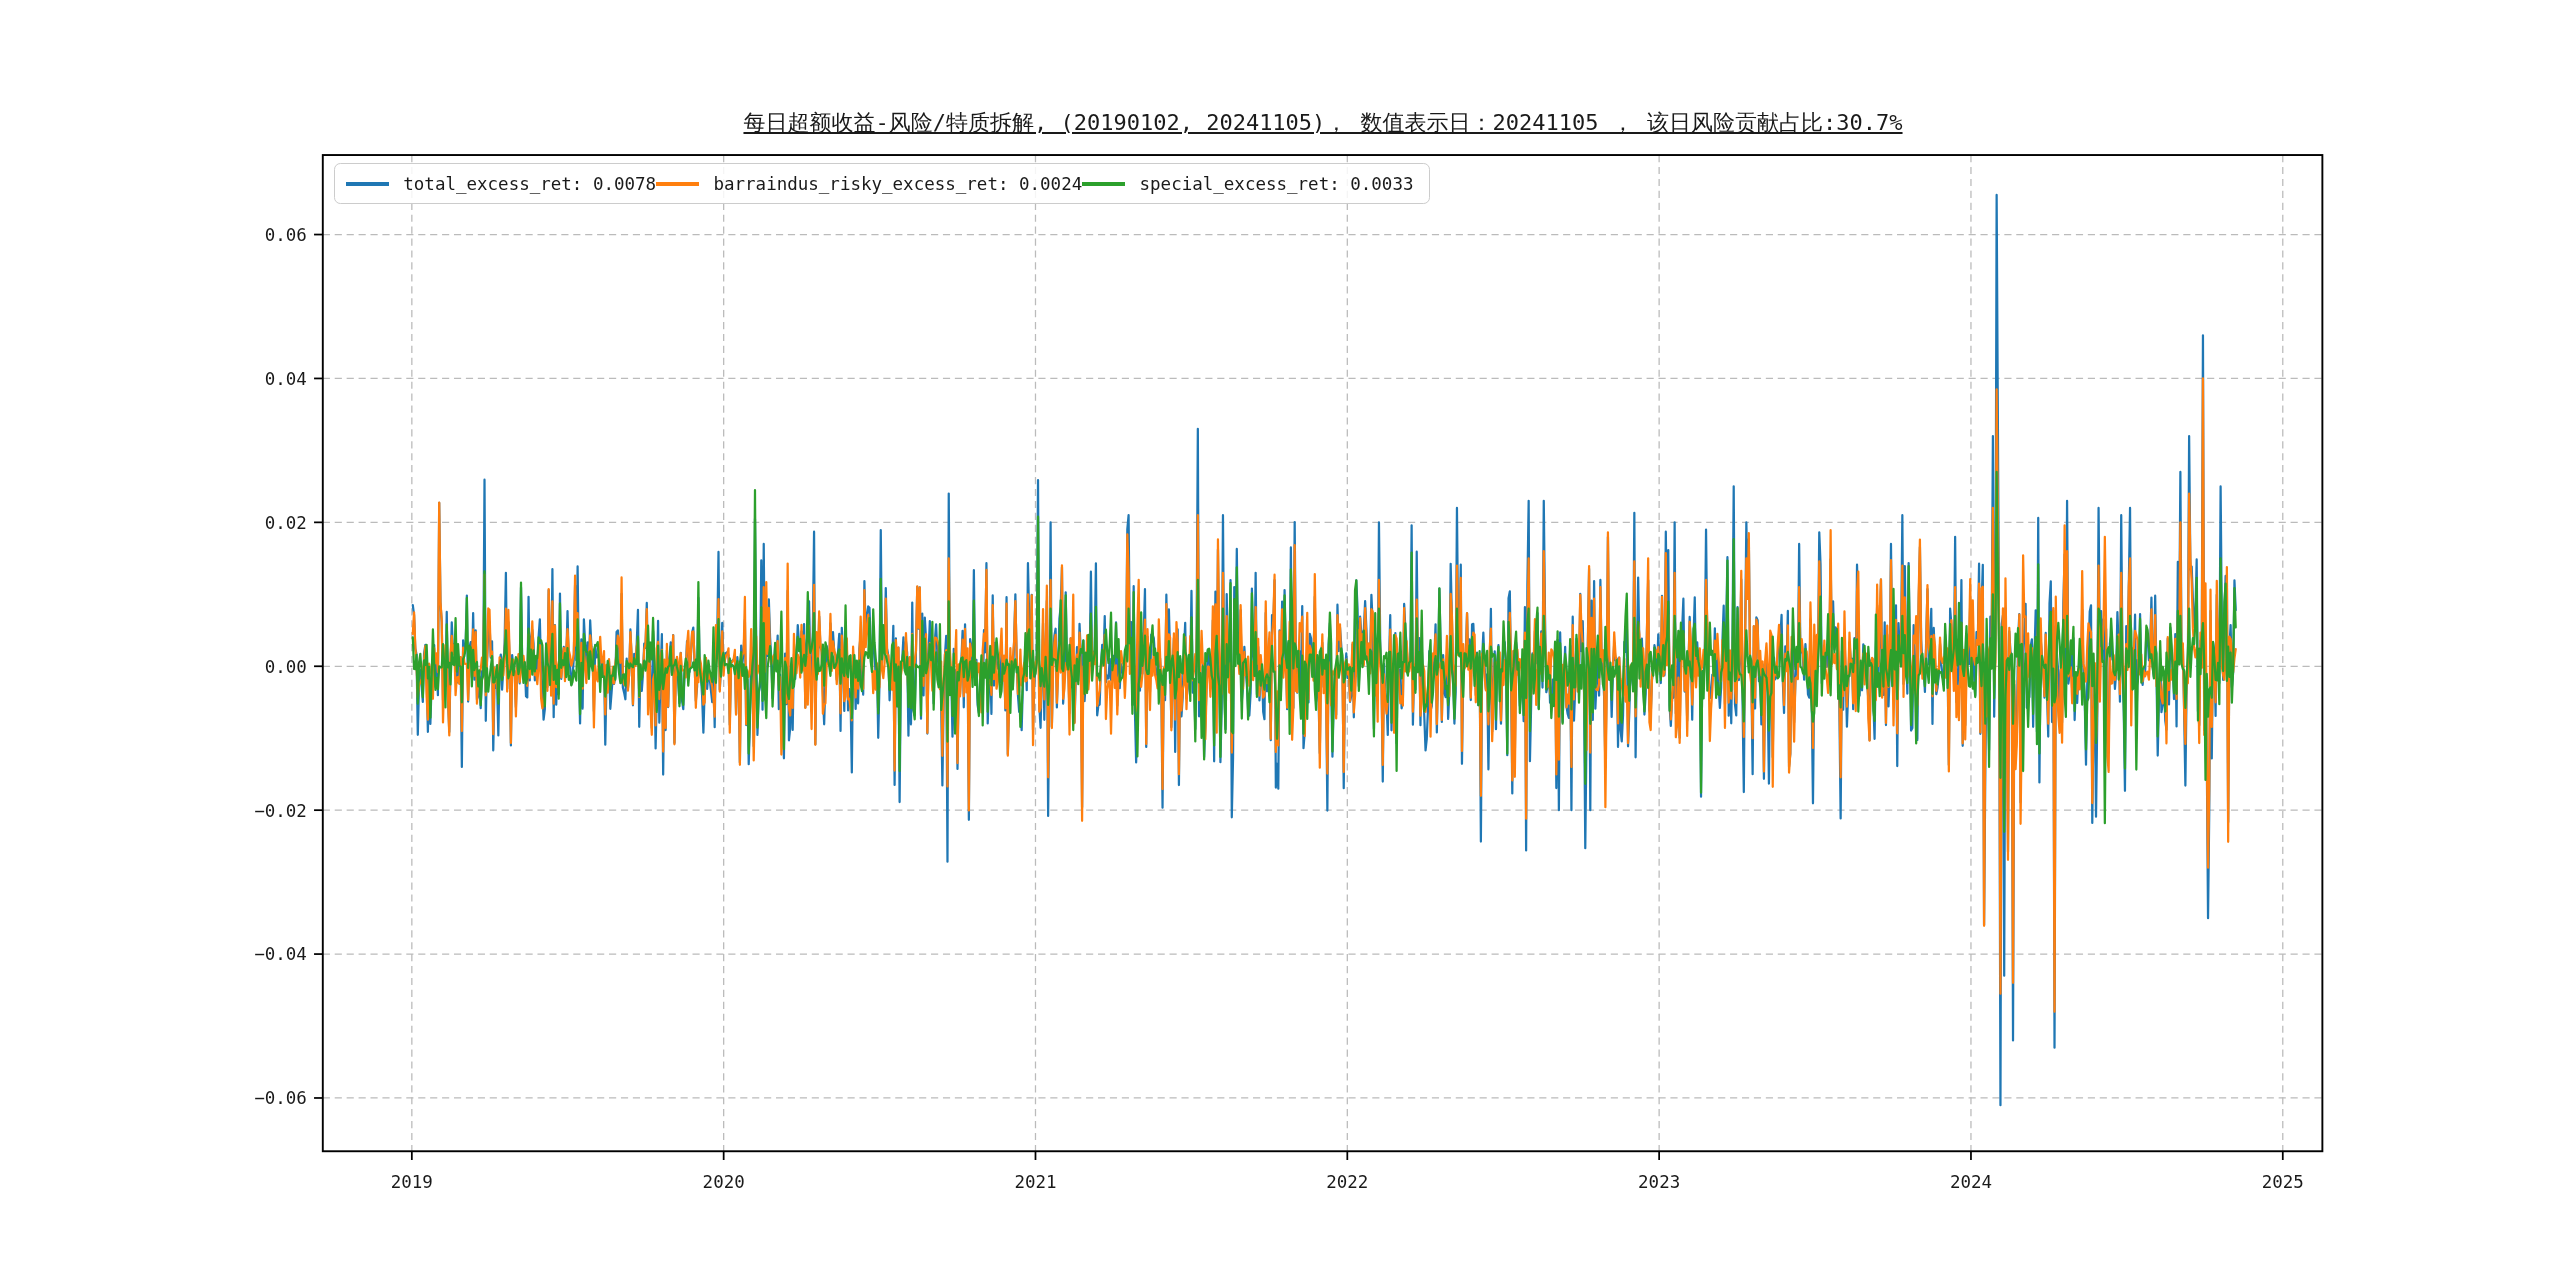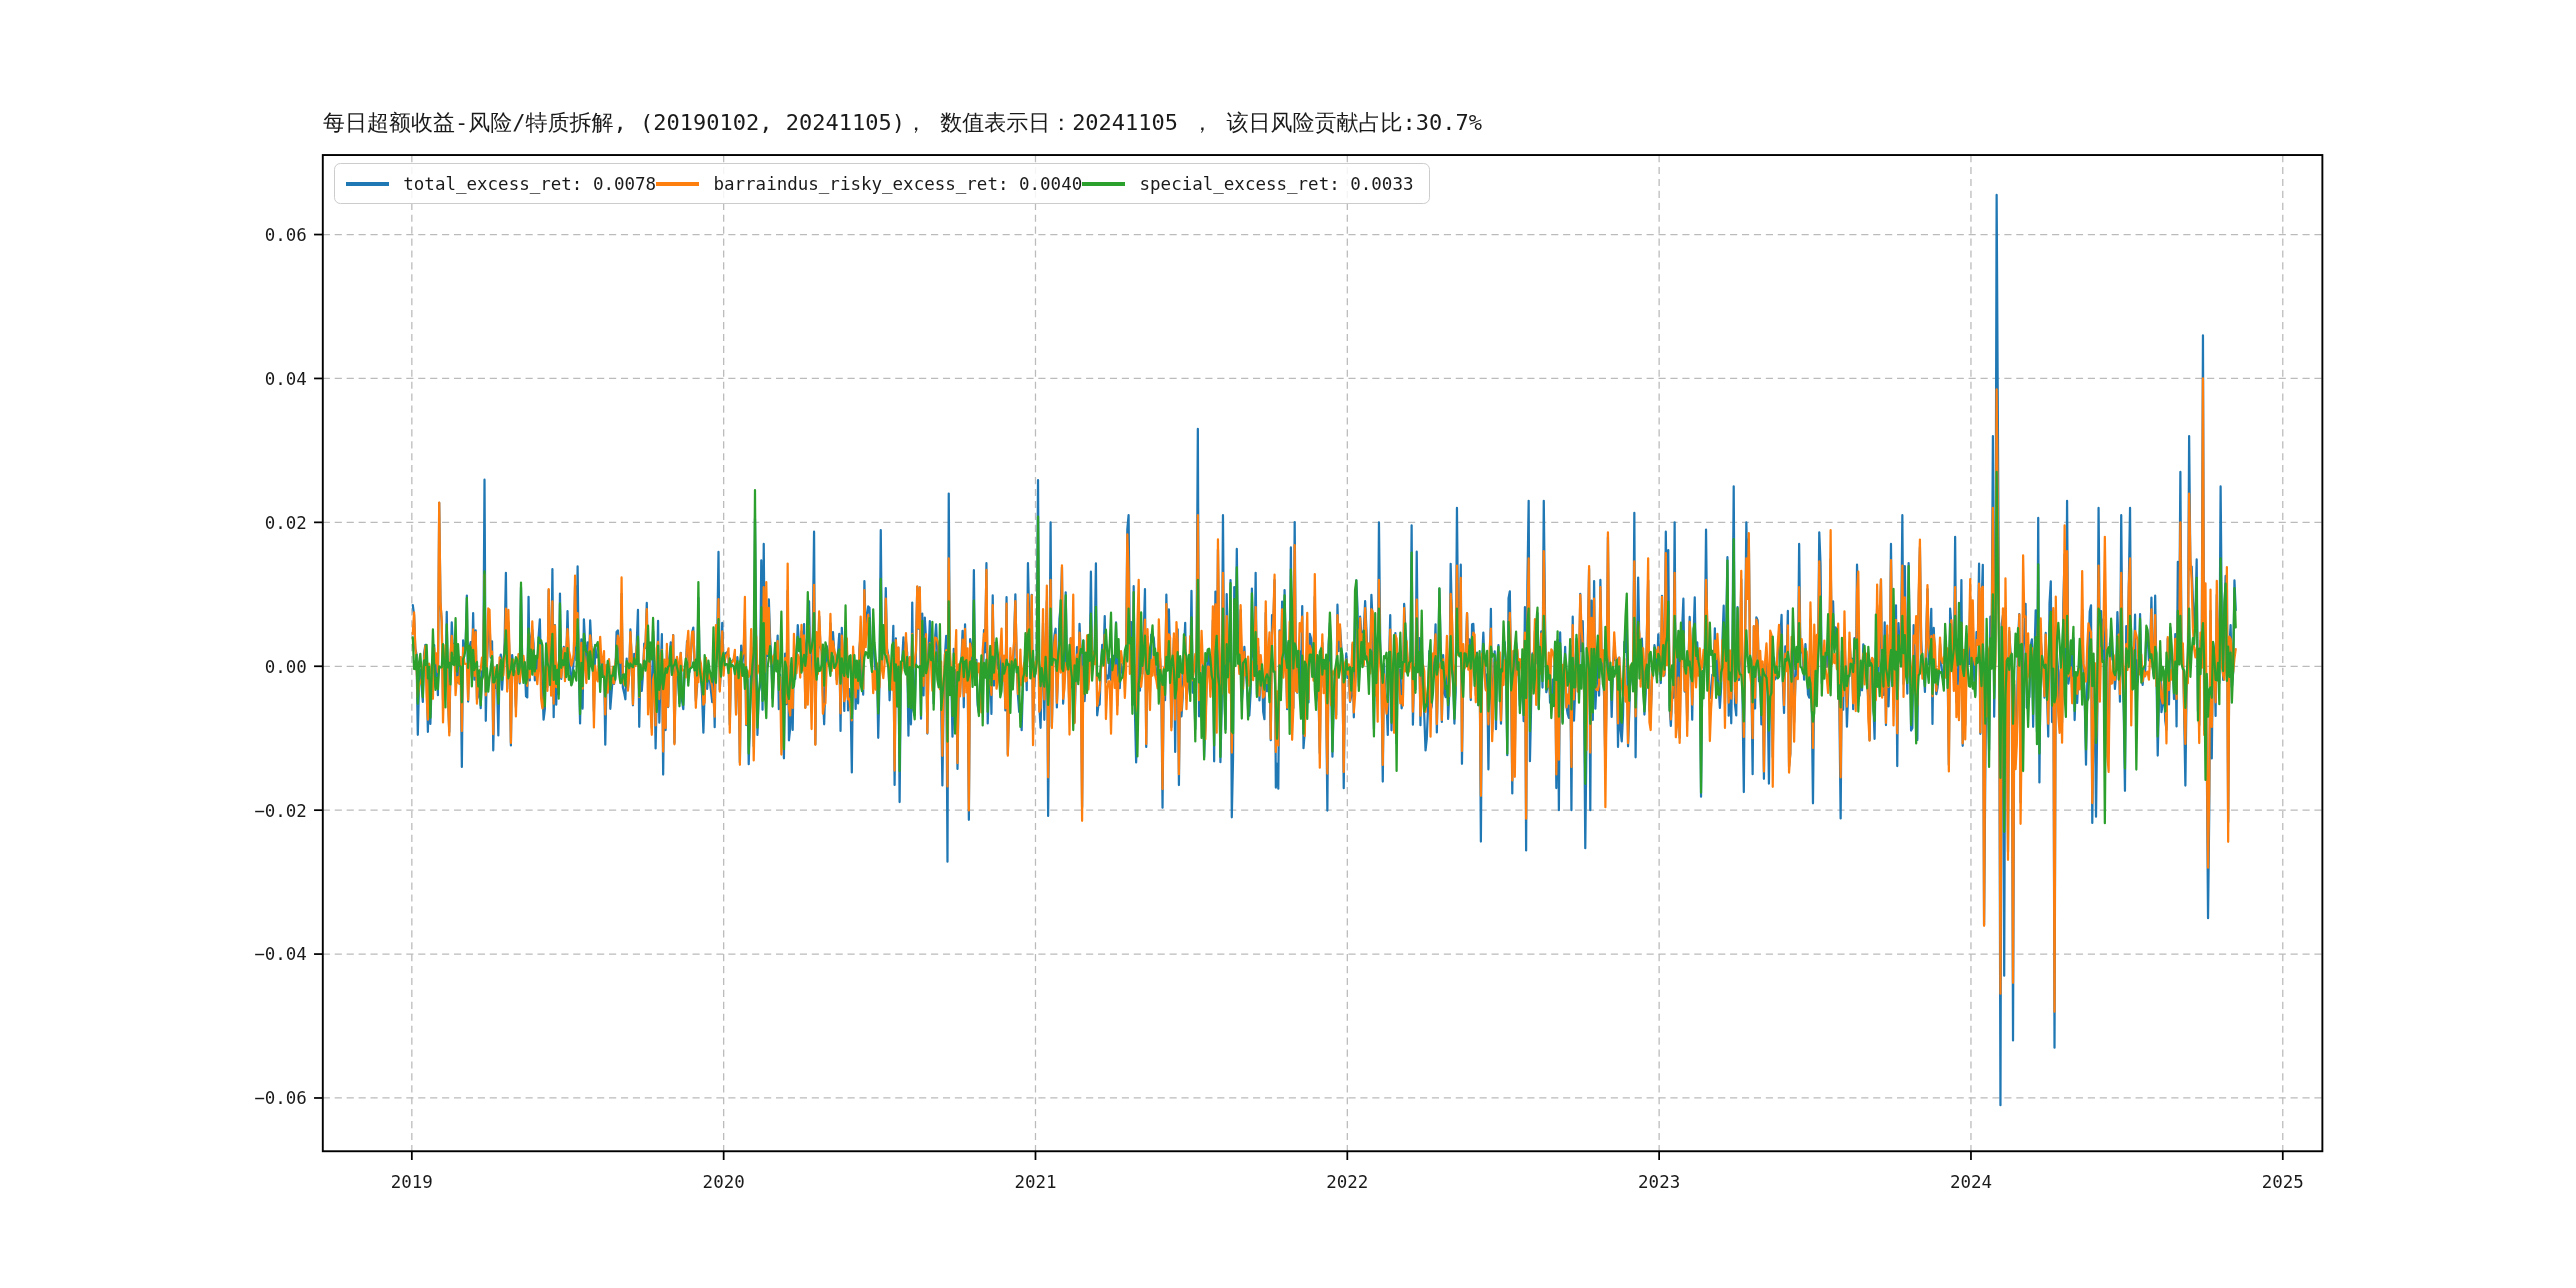--- a/index.html
+++ b/index.html
@@ -6,23 +6,25 @@
   .figure{
     position:relative;
     width:2576px;height:1288px;
     background:#ffffff;
     font-family:"DejaVu Sans Mono","Liberation Mono",monospace;
     overflow:hidden;
   }
   .chart-title{
     position:absolute;
     left:323px;top:108px;width:2000px;
+    text-align:center;
     font-size:22px;
     color:#1a1a1a;
     white-space:nowrap;
+    text-decoration:underline;
   }
   #plot-svg{position:absolute;left:0;top:0;}
   .legend{
     position:absolute;
     left:334px;top:163px;
     box-sizing:border-box;
     min-width:420px;
     padding:7.2px 16px 7.2px 11px;
     background:rgba(255,255,255,0.85);
     border:1.6px solid #cccccc;
@@ -114,21 +116,21 @@
       </g>
   </svg>
 
   <div class="legend">
     <div class="legend-row">
       <span class="legend-swatch" style="background: rgb(31, 119, 180);"></span>
       <span class="legend-label">total_excess_ret: 0.0078</span>
     </div>
     <div class="legend-row">
       <span class="legend-swatch" style="background: rgb(255, 127, 14);"></span>
-      <span class="legend-label">barraindus_risky_excess_ret: 0.0040</span>
+      <span class="legend-label">barraindus_risky_excess_ret: 0.0024</span>
     </div>
     <div class="legend-row">
       <span class="legend-swatch" style="background: rgb(44, 160, 44);"></span>
       <span class="legend-label">special_excess_ret: 0.0033</span>
     </div>
   </div>
 
 </div>
 
 

